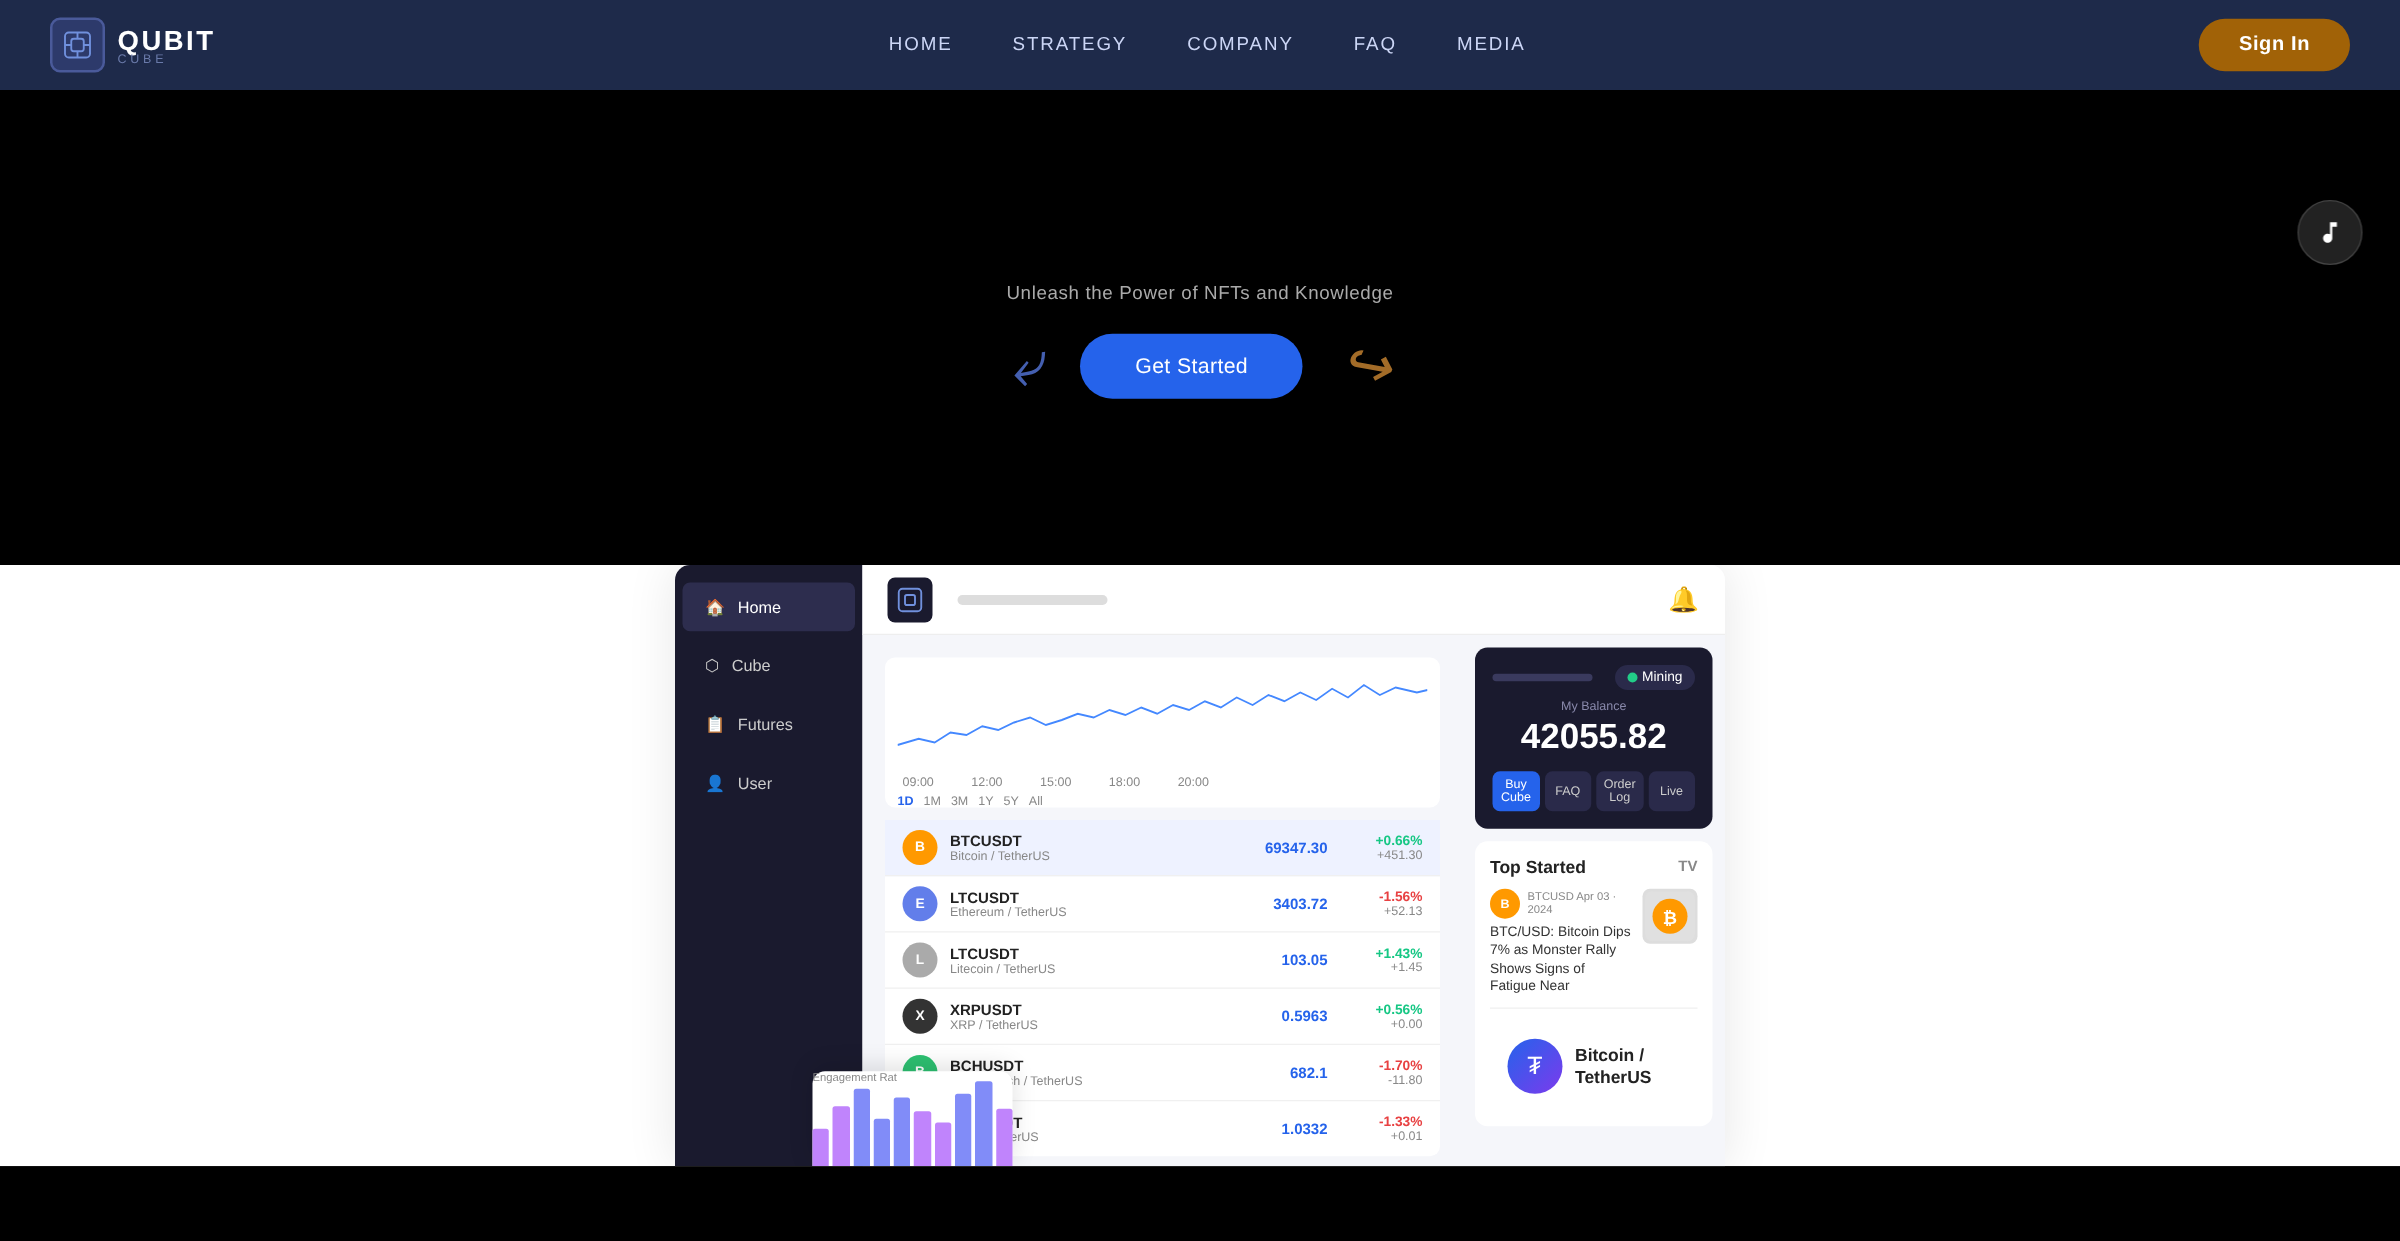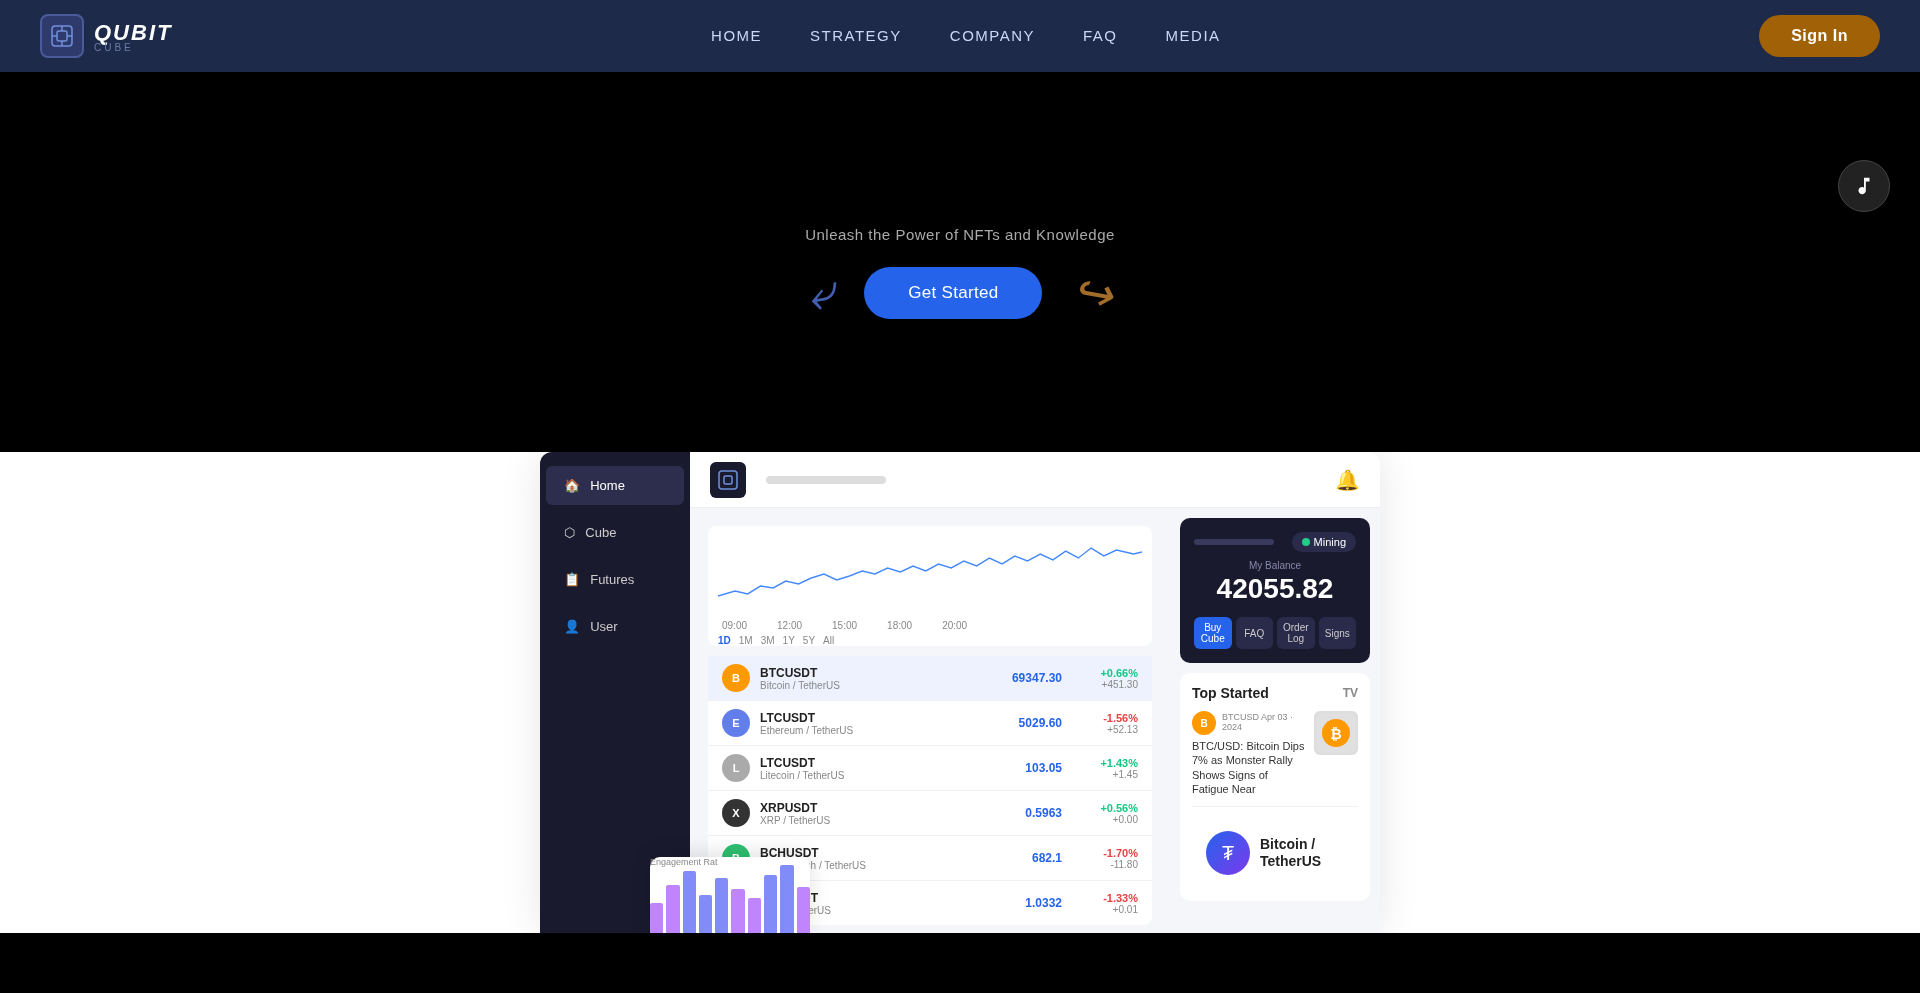--- a/index.html
+++ b/index.html
@@ -29,21 +29,20 @@
       display: flex;
       align-items: center;
       justify-content: center;
       border: 2px solid #4a5a9a;
     }
     .nav-logo-text {
       color: #fff;
       font-size: 22px;
       font-weight: 700;
       letter-spacing: 2px;
-      font-style: italic;
     }
     .nav-logo-sub {
       color: #6a7aaa;
       font-size: 10px;
       letter-spacing: 3px;
       display: block;
       margin-top: -4px;
     }
     .nav-links {
       display: flex;
@@ -576,21 +575,21 @@
                   <div class="abs positive">+451.30</div>
                 </div>
               </div>
 
               <div class="crypto-row">
                 <div class="crypto-icon" style="background:#627EEA;">E</div>
                 <div class="crypto-names">
                   <div class="symbol">LTCUSDT</div>
                   <div class="pair">Ethereum / TetherUS</div>
                 </div>
-                <div class="crypto-price">5029.60</div>
+                <div class="crypto-price">3403.72</div>
                 <div class="crypto-change">
                   <div class="pct negative">-1.56%</div>
                   <div class="abs positive">+52.13</div>
                 </div>
               </div>
 
               <div class="crypto-row">
                 <div class="crypto-icon" style="background:#aaa;">L</div>
                 <div class="crypto-names">
                   <div class="symbol">LTCUSDT</div>
@@ -653,21 +652,21 @@
                   <span class="mining-dot"></span>
                   <span>Mining</span>
                 </div>
               </div>
               <div class="my-balance-label">My Balance</div>
               <div class="balance-amount">42055.82</div>
               <div class="mining-actions">
                 <button class="mining-action-btn primary">Buy Cube</button>
                 <button class="mining-action-btn">FAQ</button>
                 <button class="mining-action-btn">Order Log</button>
-                <button class="mining-action-btn">Signs</button>
+                <button class="mining-action-btn">Live</button>
               </div>
             </div>
 
             <div class="top-stories">
               <div class="top-stories-title">
                 <span>Top Started</span>
                 <span style="font-size:12px; color:#888;">TV</span>
               </div>
               <div class="story-item">
                 <div style="flex:1;">

